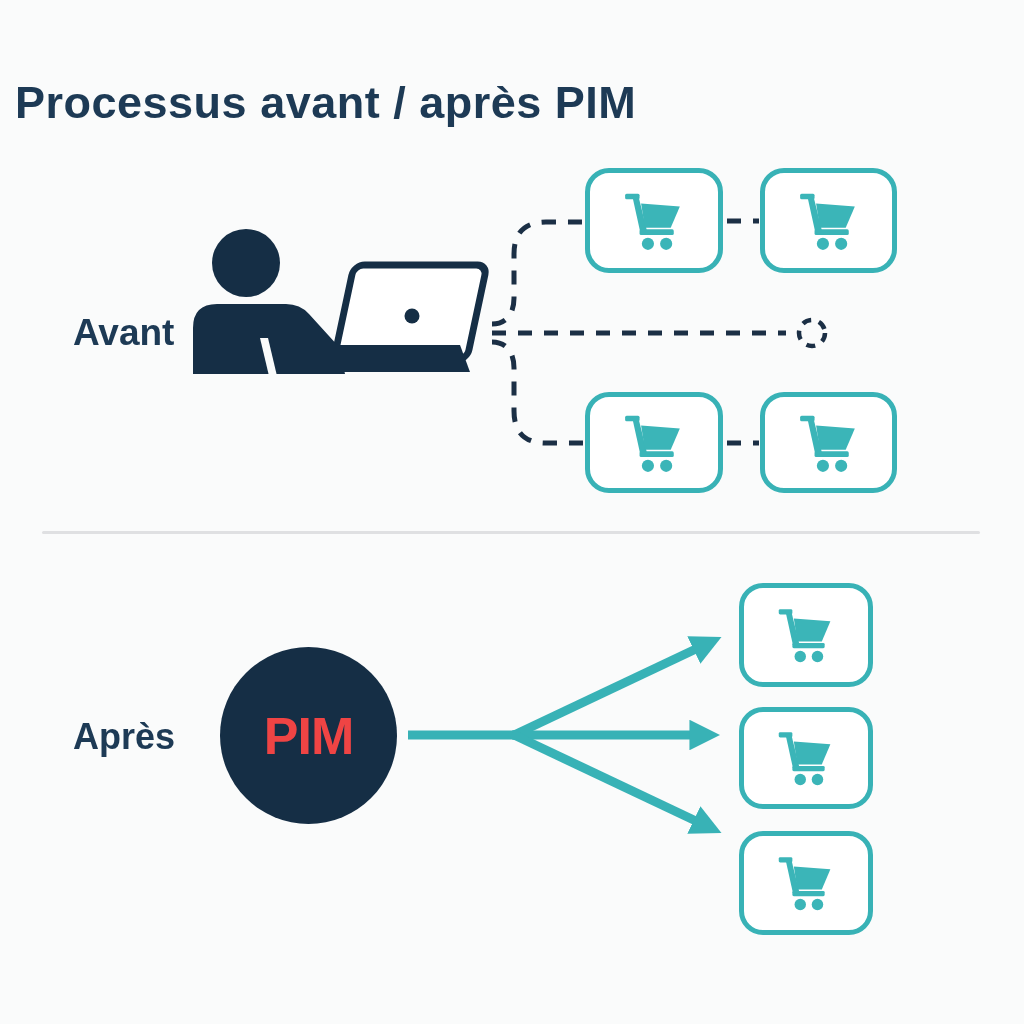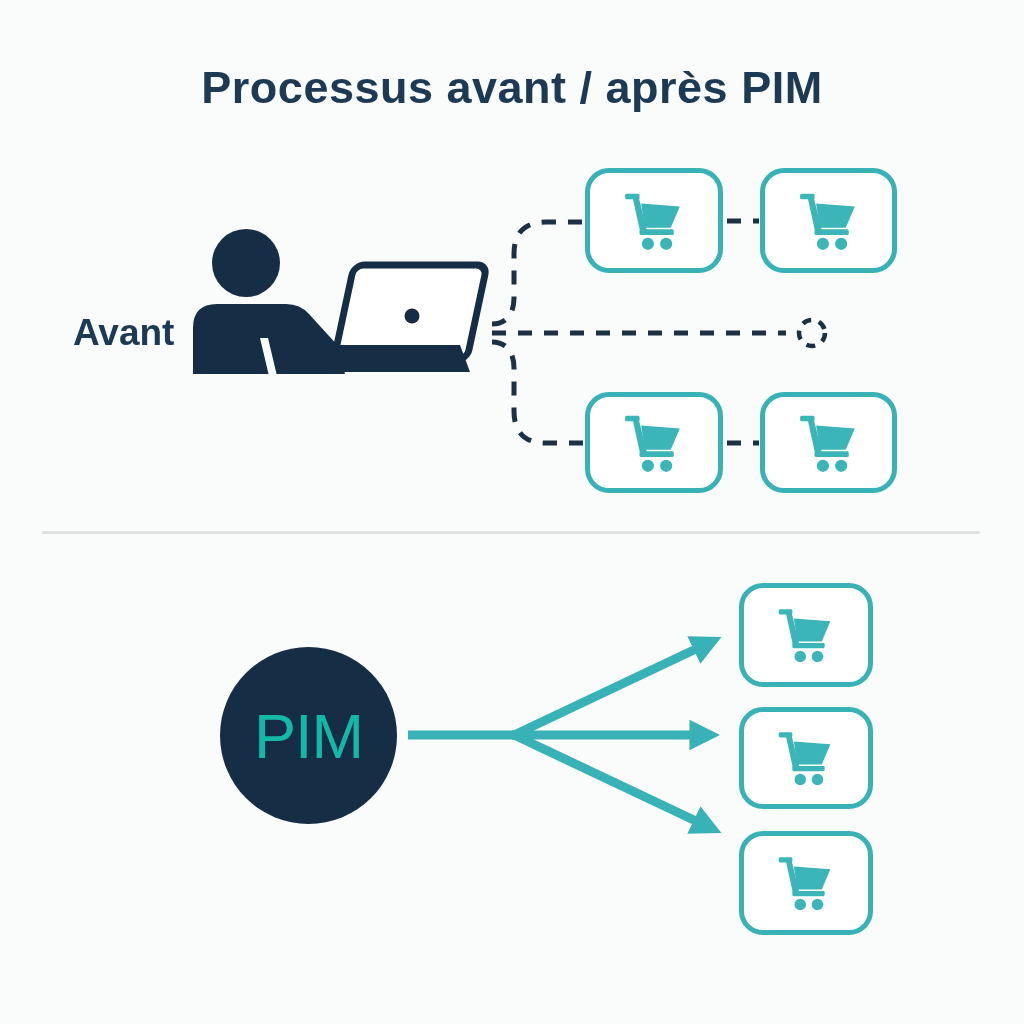--- a/index.html
+++ b/index.html
@@ -9,22 +9,22 @@
     --teal:#38B2B6;
     --teal-fill:#3BB5B8;
     --divider:#DFE0E2;
   }
   html,body{margin:0;padding:0;background:var(--bg);}
   .canvas{
     position:relative;width:1024px;height:1024px;background:var(--bg);
     font-family:"Liberation Sans", sans-serif;overflow:hidden;
   }
   .title{
-    position:absolute;left:0;right:0;top:62px;margin:0;
-    text-align:center;font-size:45px;font-weight:700;color:var(--navy-text);
+    position:absolute;left:0;right:0;top:62px;margin:15px;
+    text-align:left;font-size:45px;font-weight:700;color:var(--navy-text);
     letter-spacing:0.5px;
   }
   .row-label{
     position:absolute;font-weight:700;color:var(--navy-text);
   }
   .label-avant{left:73px;top:312px;font-size:37px;}
   .label-apres{left:73px;top:716px;font-size:36px;}
   .abs-svg{position:absolute;left:0;top:0;}
   .person-svg{position:absolute;left:190px;top:224px;}
   .channel-box{
@@ -36,21 +36,21 @@
   .divider{
     position:absolute;left:42px;top:531px;width:938px;height:3px;
     background:var(--divider);border-radius:2px;
   }
   .pim-hub{
     position:absolute;left:220px;top:647px;width:177px;height:177px;
     border-radius:50%;background:var(--navy);
     display:flex;align-items:center;justify-content:center;
   }
   .pim-hub span{
-    color:#14b8a6;font-size:63px;font-weight:400;letter-spacing:-1px;
+    color:#ef4444;font-size:52px;font-weight:700;letter-spacing:-1px;
   }
   .defs-hidden{position:absolute;width:0;height:0;overflow:hidden;}
 </style>
 </head>
 <body>
 
 <svg class="defs-hidden" aria-hidden="true">
   <defs>
     <symbol id="cart" viewBox="0 0 100 92">
       <g fill="var(--teal-fill)">
@@ -113,20 +113,21 @@
       </svg>
   </div>
   <div class="channel-box" style="left:760px;top:392px;width:137px;height:101px;">
     <svg width="76" height="70">
         <use href="#cart"></use>
       </svg>
   </div>
 
   <div class="divider"></div>
 
+  <div class="row-label label-apres">Après</div>
 
   <div class="pim-hub">
     <span>PIM</span>
   </div>
 
   <svg class="abs-svg" width="1024" height="1024" viewBox="0 0 1024 1024">
     <defs>
       <marker id="arrow" viewBox="0 0 10 10" refX="1.5" refY="5" markerWidth="3.4" markerHeight="3.4" orient="auto">
         <path d="M0,0 L10,5 L0,10 Z" fill="var(--teal)"></path>
       </marker>

